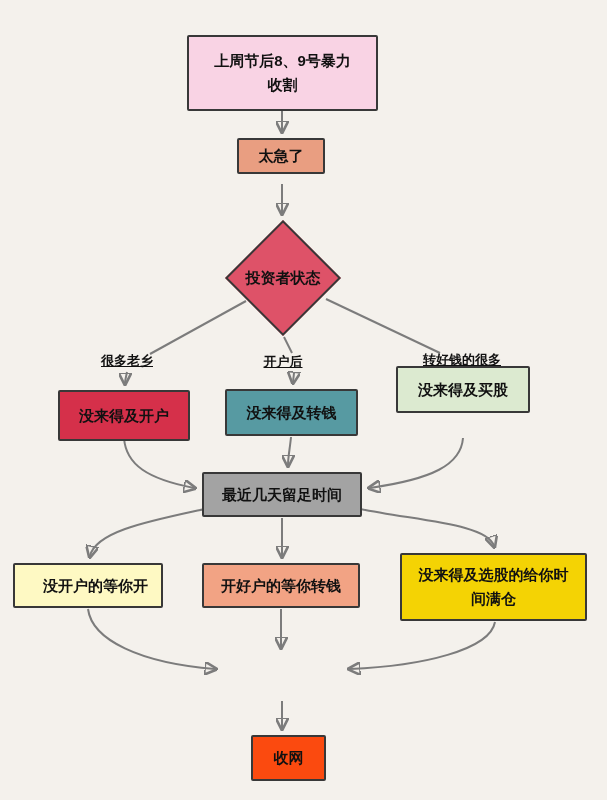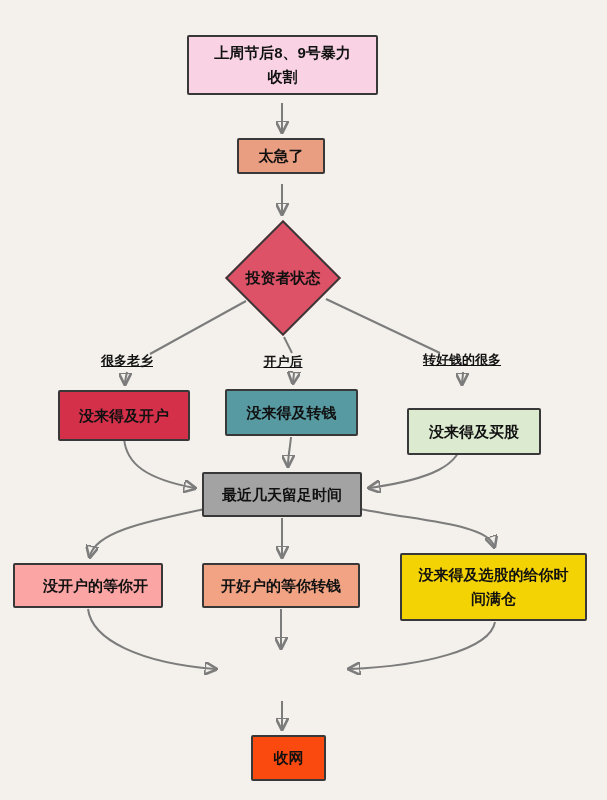--- a/index.html
+++ b/index.html
@@ -35,25 +35,25 @@
     display: flex;
     align-items: center;
     justify-content: center;
     text-align: center;
     font-weight: bold;
     font-size: 15px;
     color: #111111;
     line-height: 1.6;
     padding: 0 10px;
   }
-  .node-start        { left: 187px; top: 35px;  width: 191px; height: 60px; padding: 0 25px; }
+  .node-start        { left: 187px; top: 35px;  width: 191px; height: 76px; padding: 0 25px; }
   .node-too-fast     { left: 237px; top: 138px; width: 88px;  height: 36px; }
   .node-no-account   { left: 58px;  top: 390px; width: 132px; height: 51px; }
   .node-no-transfer  { left: 225px; top: 389px; width: 133px; height: 47px; }
-  .node-no-buy       { left: 396px; top: 408px; width: 134px; height: 47px; margin-left: 11px; }
+  .node-no-buy       { left: 396px; top: 366px; width: 134px; height: 47px; }
   .node-leave-time   { left: 202px; top: 472px; width: 160px; height: 45px; }
   .node-wait-open    { left: 13px;  top: 563px; width: 150px; height: 45px; }
   .node-wait-transfer{ left: 202px; top: 563px; width: 158px; height: 45px; }
   .node-time-full    { left: 400px; top: 553px; width: 187px; height: 68px; }
   .node-all-done     { left: 223px; top: 654px; width: 119px; height: 46px; }
   .node-harvest      { left: 245px; top: 735px; width: 75px;  height: 46px; margin-left: 6px; }
 
   .diamond-shape {
     position: absolute;
     left: 242px;
@@ -138,21 +138,21 @@
   <div class="edge-label edge-label-right">转好钱的很多</div>
 
   <div class="node node-no-account" style="background-color: rgb(213, 48, 74);">没来得及开户</div>
 
   <div class="node node-no-transfer" style="background-color: rgb(87, 154, 162);">没来得及转钱</div>
 
   <div class="node node-no-buy" style="background-color: rgb(220, 234, 208);">没来得及买股</div>
 
   <div class="node node-leave-time" style="background-color: #a3a3a3;">最近几天留足时间</div>
 
-  <div class="node node-wait-open" style="background-color: #fca5a5; padding-left: 25px;">没开户的等你开</div>
+  <div class="node node-wait-open" style="background-color: #fef9c3; padding-left: 25px;">没开户的等你开</div>
 
   <div class="node node-wait-transfer" style="background-color: rgb(242, 163, 132);">开好户的等你转钱</div>
 
   <div class="node node-time-full" style="background-color: rgb(244, 211, 4);">没来得及选股的给你时间满仓</div>
 
 
   <div class="node node-harvest" style="background-color: rgb(251, 74, 15);">收网</div>
 
 </div>
 

